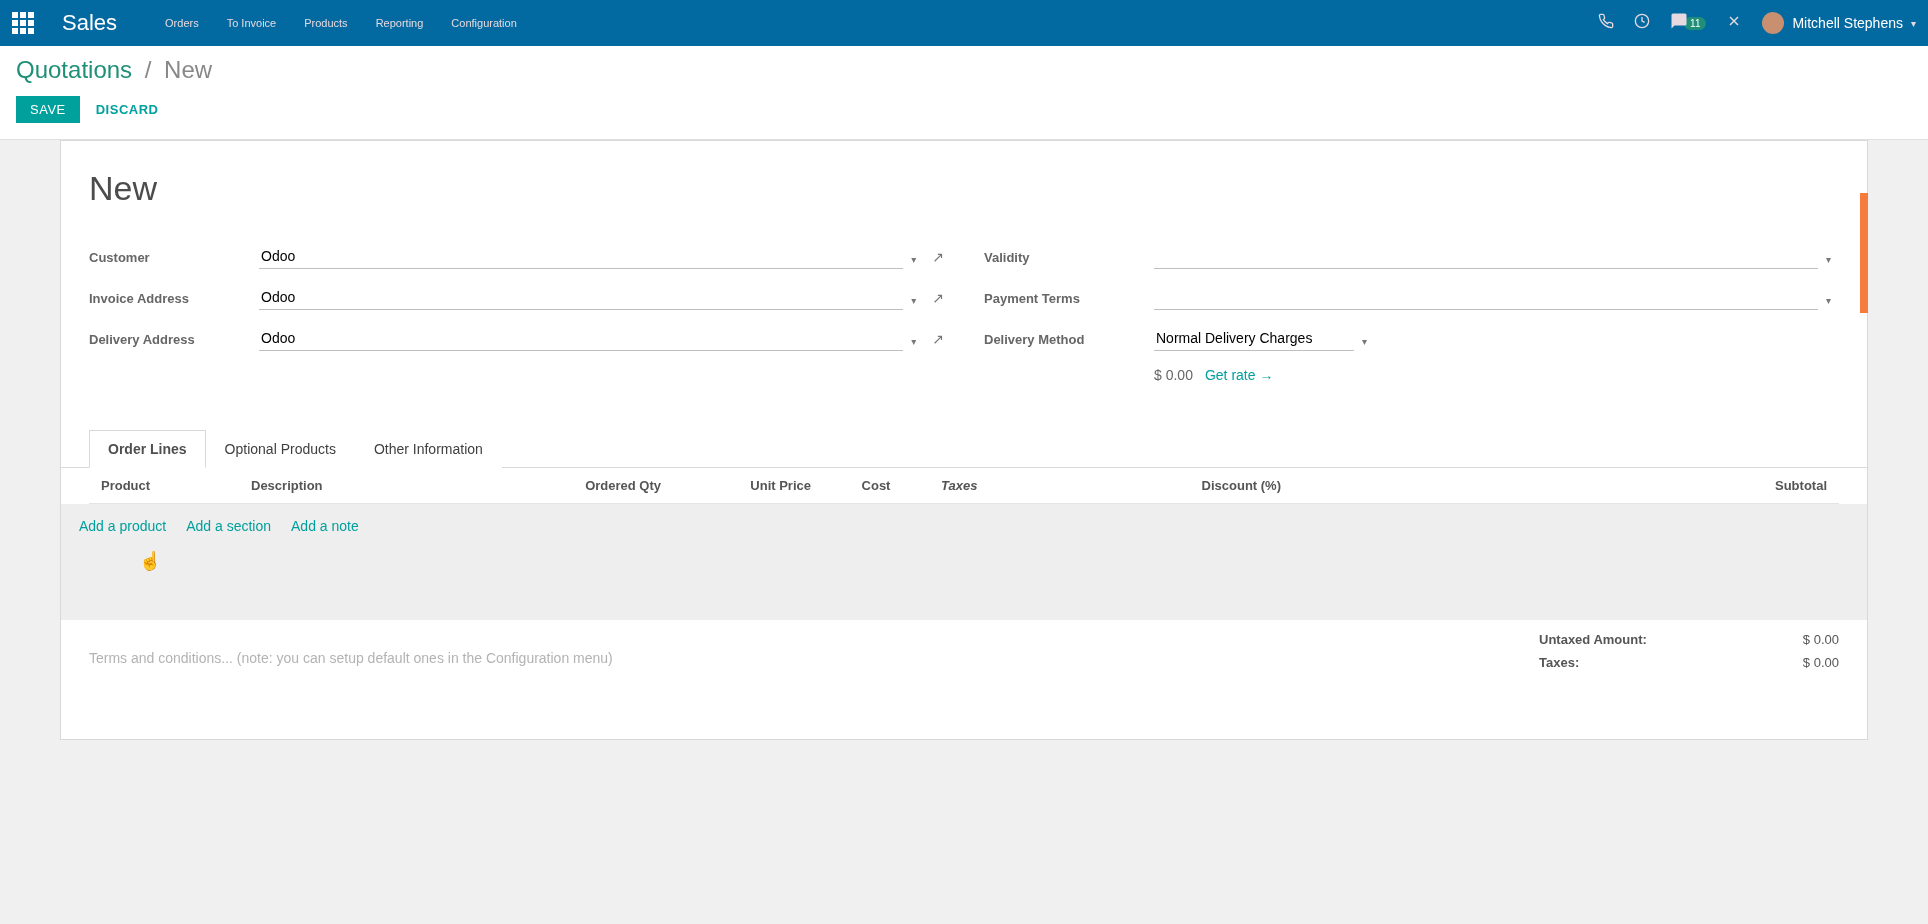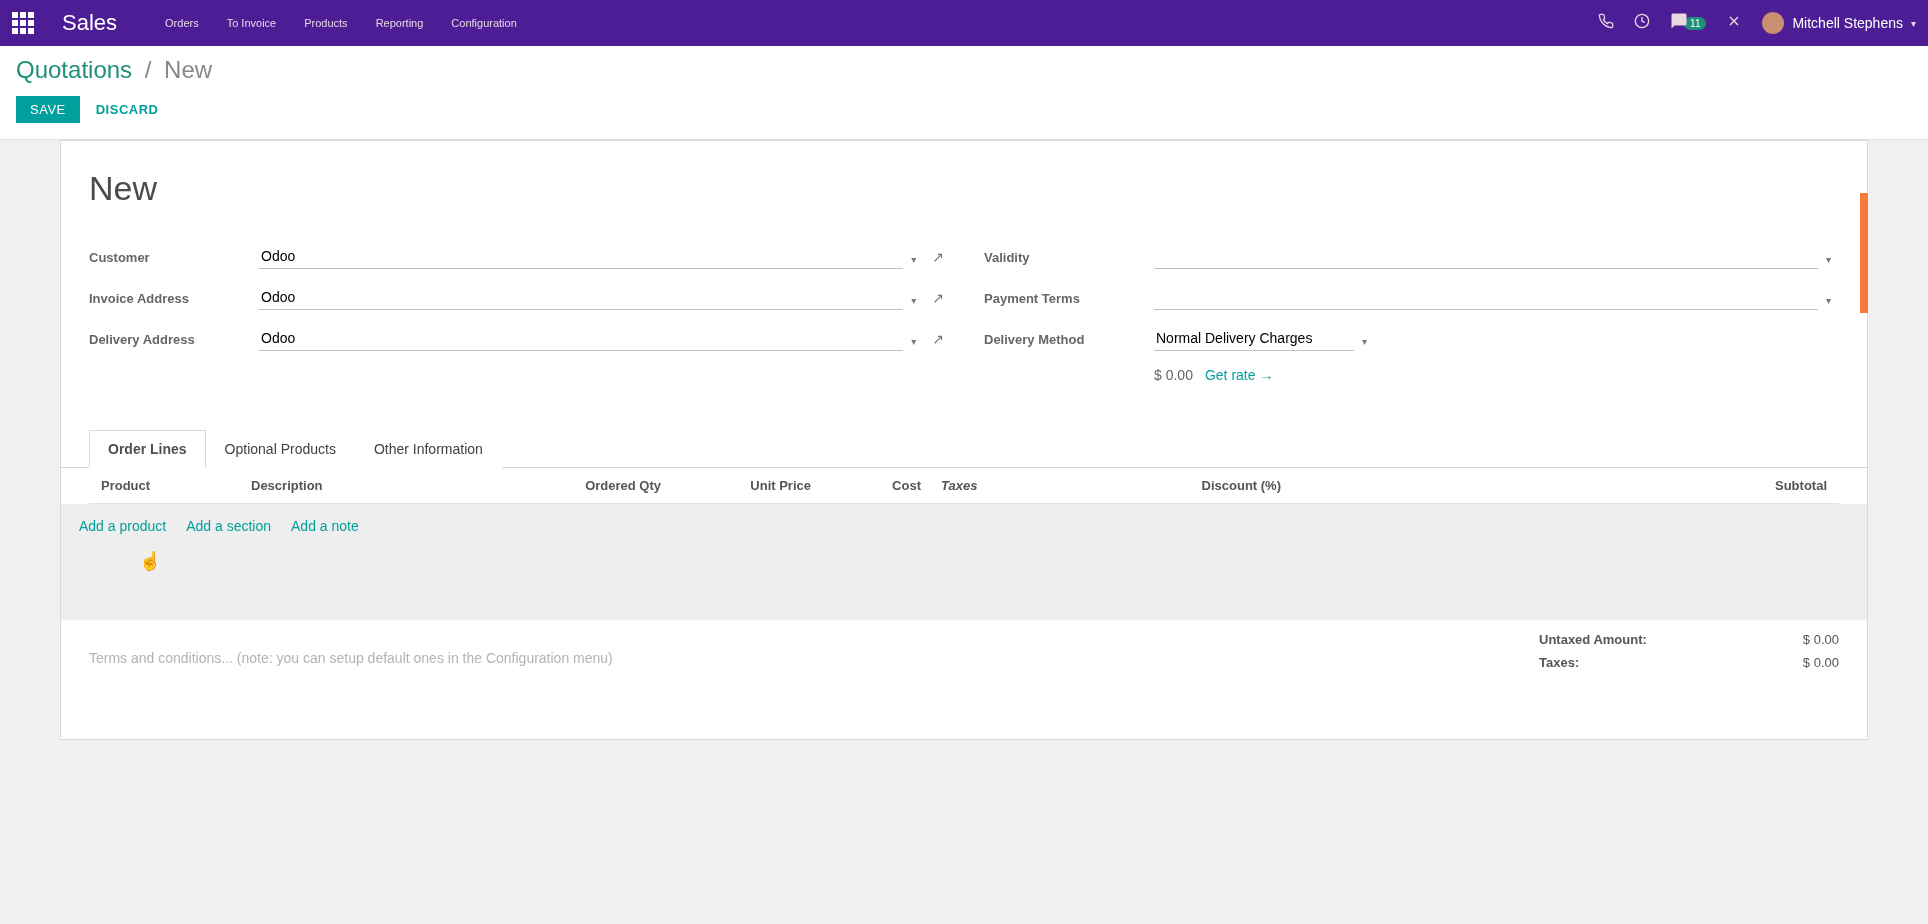--- a/index.html
+++ b/index.html
@@ -4,21 +4,21 @@
 <style>
   * { box-sizing: border-box; margin: 0; padding: 0; }
   body {
     font-family: "Helvetica Neue", Helvetica, Arial, sans-serif;
     font-size: 13px;
     color: #4c4c4c;
     background: #f0f0f0;
   }
   
   .navbar {
-    background: #4c1d95;
+    background: #0369a1;
     color: #fff;
     display: flex;
     align-items: center;
     height: 46px;
     padding: 12px 12px;
   }
   .apps-icon {
     width: 22px; height: 22px;
     display: grid;
     grid-template-columns: repeat(3,6px);
@@ -194,21 +194,21 @@
     padding:10px 12px;
     color:#555;
     font-weight:600;
     font-size:13px;
     border-bottom:1px solid #e4e4e4;
   }
   .col-product{flex:0 0 150px;}
   .col-desc{flex:0 0 260px;}
   .col-qty{flex:0 0 170px; text-align:right; padding-right:20px;}
   .col-unit{flex:0 0 150px; text-align:right; padding-right:20px;}
-  .col-cost{flex:0 0 90px; text-align:right;}
+  .col-cost{flex:0 0 90px; text-align:center;}
   .col-taxes{flex:0 0 200px;font-style:italic;}
   .col-disc{flex:0 0 160px; text-align:right;}
   .col-subtotal{flex:1; text-align:right;}
 
   .table-body {
     background:#eeeeee;
     padding:14px 18px 48px 18px;
     margin:0 -28px;
   }
   .add-links { display:flex; gap:20px; }

